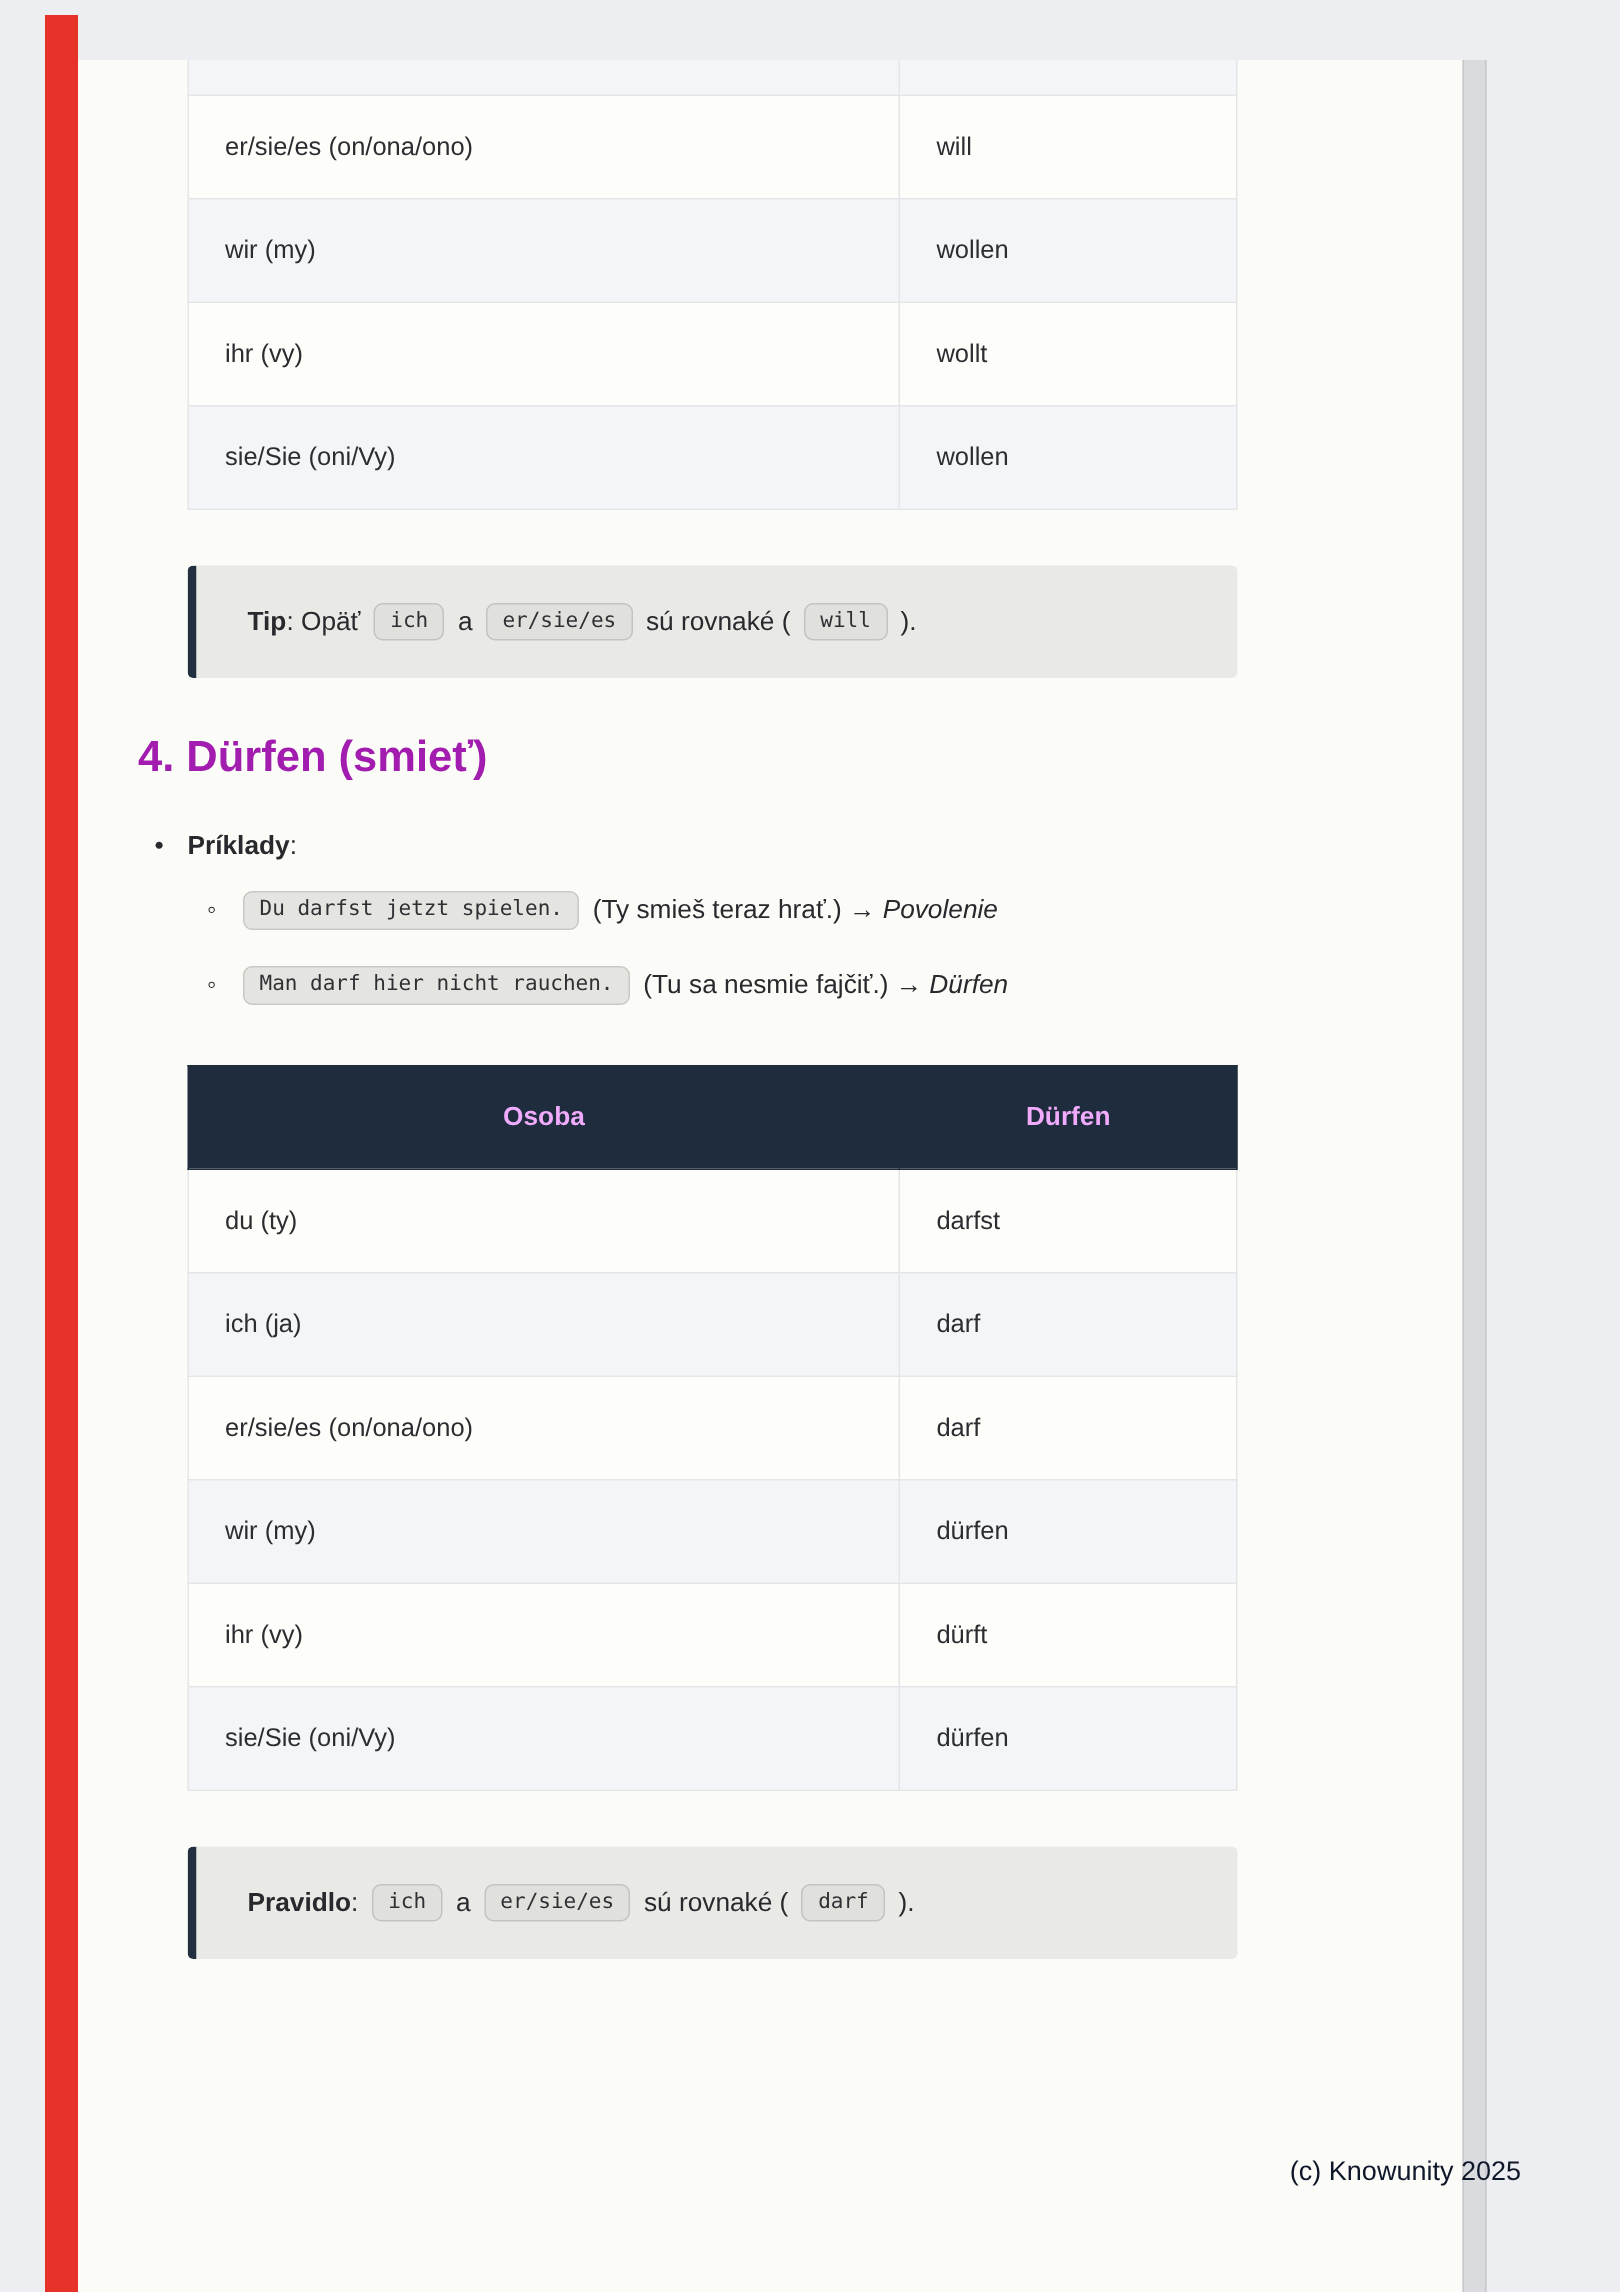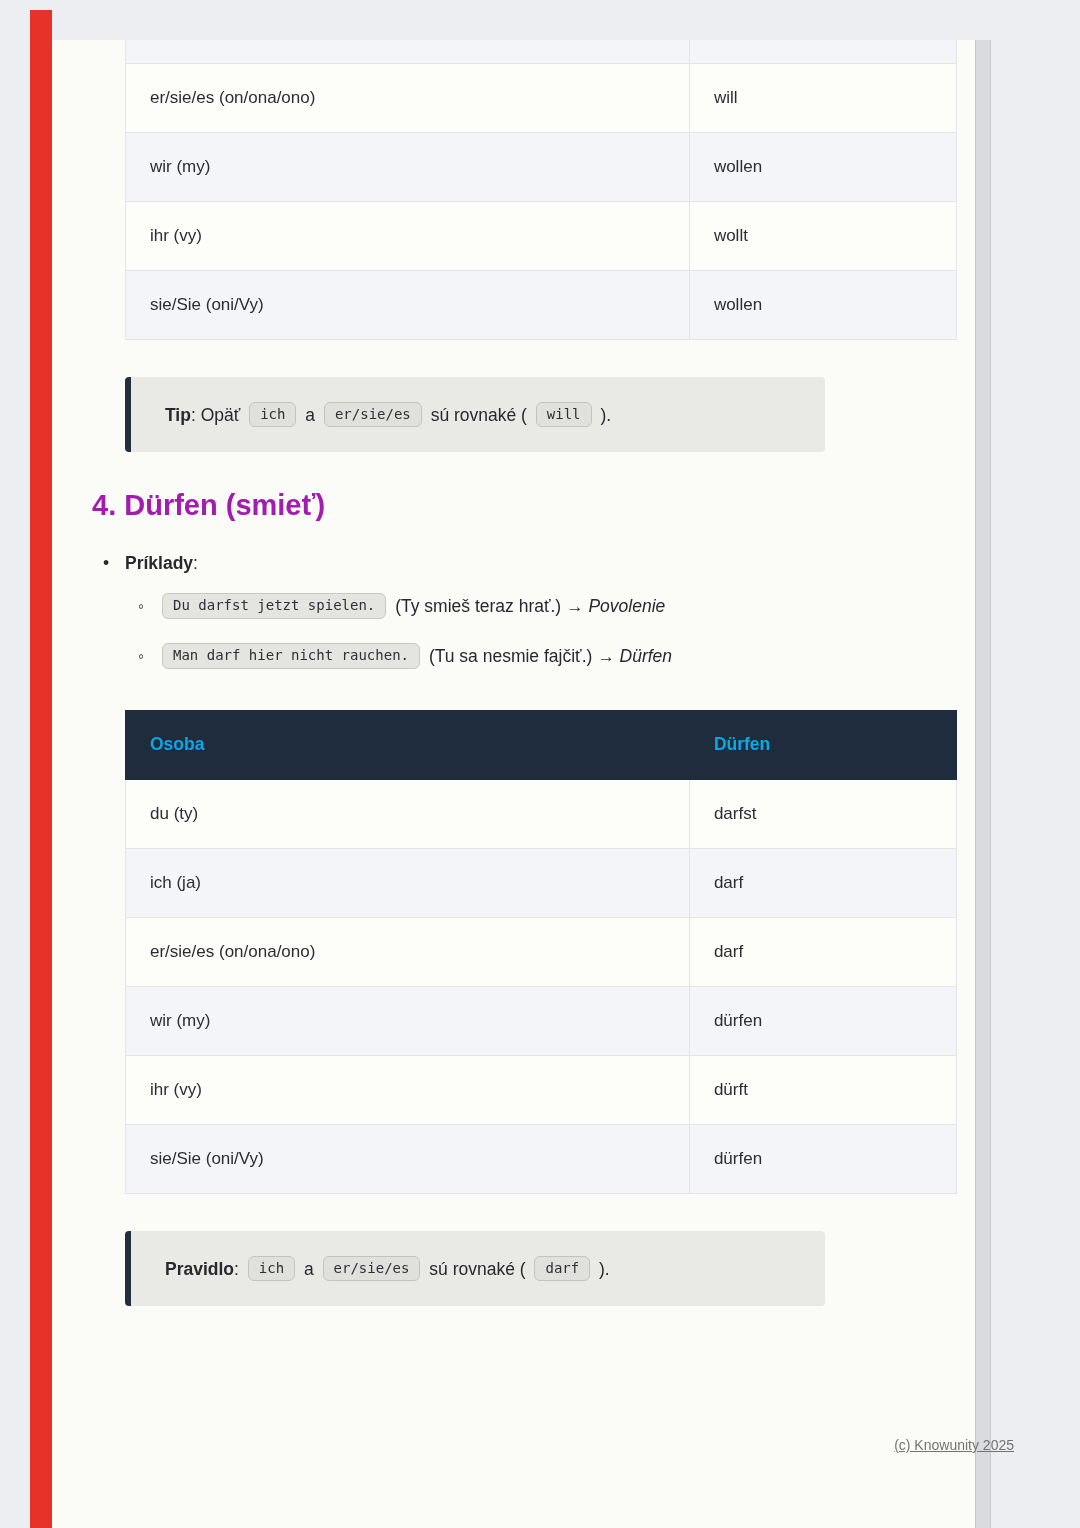--- a/index.html
+++ b/index.html
@@ -15,30 +15,30 @@
     position:absolute; left:30px; top:10px; width:22px; height:1518px;
     background:#e63229;
   }
   .page {
     position:absolute; left:52px; top:40px; width:923px; height:1488px;
     background:#fbfbf7;
   }
   .content { padding-left:73px; width:773px; }
 
   
-  table.conj { width:832px; border-collapse:collapse; background:#fdfdfa; font-size:17px; }
+  table.conj { width:700px; border-collapse:collapse; background:#fdfdfa; font-size:17px; }
   table.conj col.c1 { width:475px; }
   table.conj col.c2 { width:225px; }
   table.conj td {
     border:1px solid #e4e5e7; height:69px; padding:0 24px;
     vertical-align:middle; color:#2b2d30;
   }
   table.conj thead th {
-    background:#1e2c3d; border:1px solid #1e2c3d; color:#0ea5e9;
-    font-weight:bold; font-size:17.5px; text-align:left; height:69px; padding:0 24px;
+    background:#1e2c3d; border:1px solid #1e2c3d; color:#f0abfc;
+    font-weight:bold; font-size:17.5px; text-align:center; height:69px; padding:0 24px;
     vertical-align:middle;
   }
   table.conj.partial tbody tr:nth-child(odd) td { background:#f4f5f8; }
   table.conj.partial tr.partial-row td { height:23px; border-top:none; }
   table.conj.full tbody tr:nth-child(even) td { background:#f4f5f8; }
   table.conj.full { margin-top:38px; }
 
   
   .callout {
     margin-top:37px; width:700px; background:#e9e9e6;
@@ -69,21 +69,21 @@
   ul.l2 { list-style:none; margin:14px 0 0 33px; text-align:left; }
   ul.l2 > li { position:relative; line-height:1.7; margin-bottom:20px; }
   ul.l2 > li:last-child { margin-bottom:0; }
   ul.l2 > li::before { content:"\25E6"; position:absolute; left:-20px; top:0; }
 
   .scrollbar {
     position:absolute; left:975px; top:40px; width:16px; height:1488px;
     background:#d9dbde; border-left:1px solid #c6c8cb; border-right:1px solid #c6c8cb;
   }
   .footer {
-    position:absolute; top:1437px; right:66px; font-size:14px; color:#737373; z-index:5;text-decoration:underline;
+    position:absolute; top:1437px; right:66px; font-size:18px; color:#0f172a; z-index:5;
   }
 </style>
 </head>
 <body>
 
 <div class="red-bar"></div>
 
 <div class="page">
   <div class="content">
 

